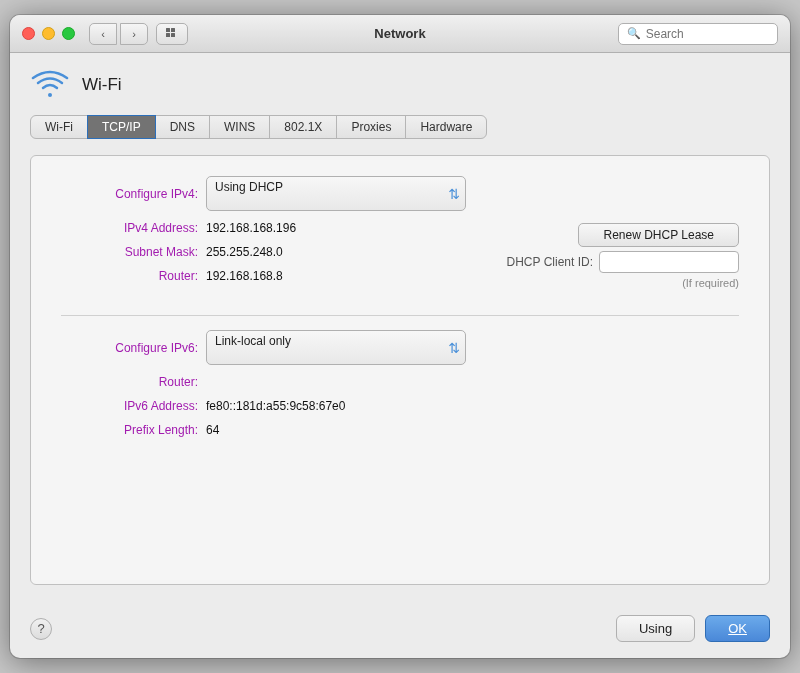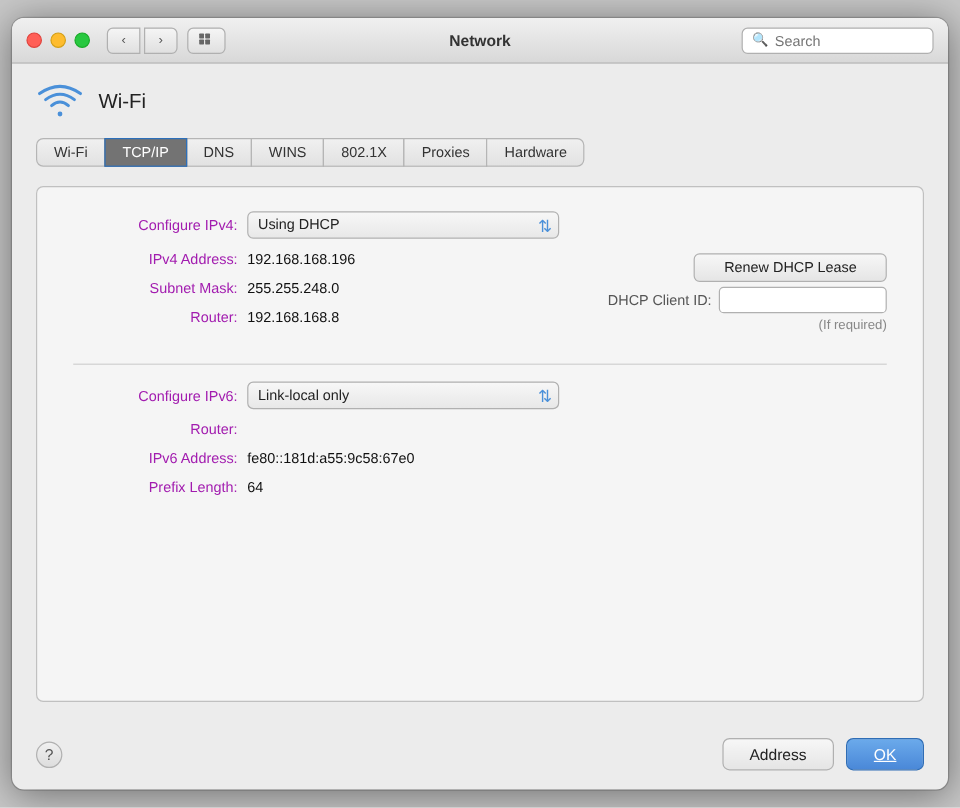--- a/index.html
+++ b/index.html
@@ -224,21 +224,21 @@
       position: relative;
       display: inline-block;
     }
 
     .mac-select {
       appearance: none;
       -webkit-appearance: none;
       background: linear-gradient(to bottom, #f7f7f7, #e8e8e8);
       border: 1px solid #b0b0b0;
       border-radius: 5px;
-      padding: 3px 28px 4px 8px;
+      padding: 3px 28px 16px 8px;
       font-size: 12px;
       color: #222;
       cursor: pointer;
       width: 260px;
       outline: none;
     }
 
     .select-arrow {
       position: absolute;
       right: 6px;
@@ -490,18 +490,18 @@
         </div>
 
       </div>
 
     </div>
   </div>
 
   <div class="bottom-bar">
     <div class="help-btn">?</div>
     <div class="action-buttons">
-      <button class="action-btn cancel-btn">Address</button>
+      <button class="action-btn cancel-btn">Using</button>
       <button class="action-btn ok-btn">OK</button>
     </div>
   </div>
 
 </div>
 
 </body></html>

